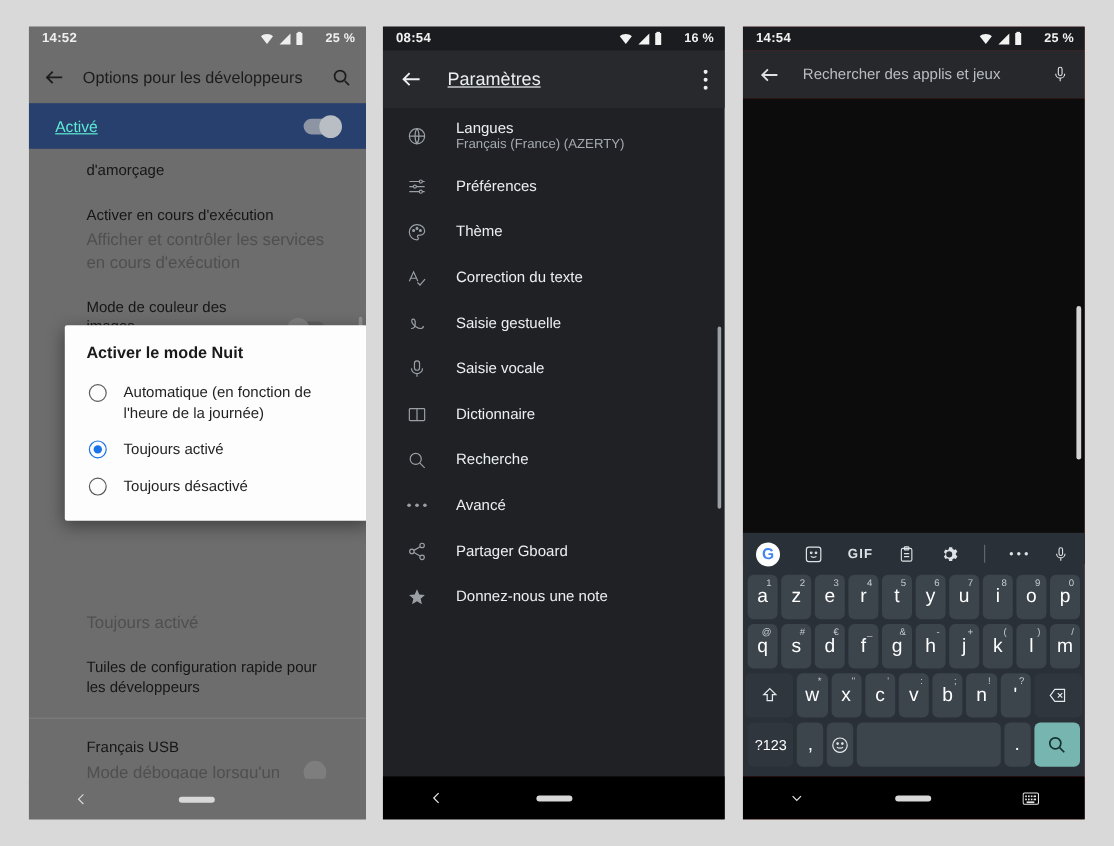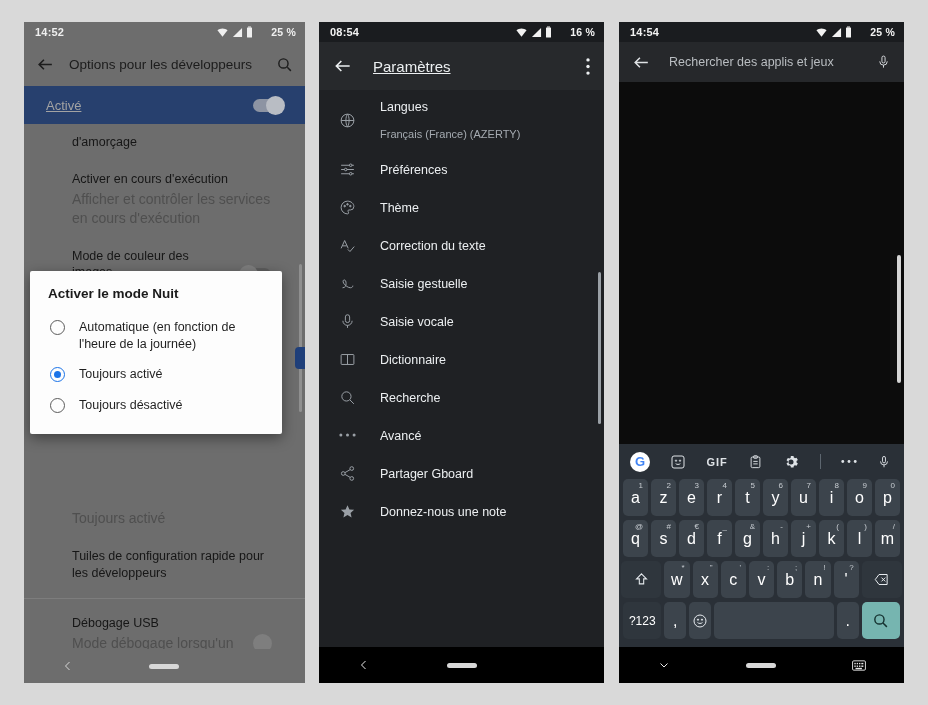--- a/index.html
+++ b/index.html
@@ -37,21 +37,21 @@
   #phone1 .statusbar { background: #6d6d6d; color: #efefef; }
   #phone1 .appbar {
     height: 44px; display: flex; align-items: center; gap: 14px;
     padding: 0 12px; background: #6d6d6d; color: #1b1b1b;
   }
   #phone1 .appbar .title { font-size: 13.5px; flex: 1; color:#1c1c1c; }
   #phone1 .hl-row {
     background: #27406e; height: 38px; display: flex; align-items: center;
     padding: 0 22px 0 22px; justify-content: space-between;
   }
-  #phone1 .hl-row .lbl { color: #a3a3a3; font-size: 13px; text-decoration: underline; }
+  #phone1 .hl-row .lbl { color: #5eead4; font-size: 13px; text-decoration: underline; }
   .toggle-on {
     width: 30px; height: 13px; border-radius: 7px; background: #8d94a3;
     position: relative;
   }
   .toggle-on::after {
     content:""; position:absolute; right:-2px; top:-3px;
     width:19px; height:19px; border-radius:50%; background:#b9bdc4;
   }
   .toggle-off {
     width: 30px; height: 13px; border-radius: 7px; background: #5e5e5e;
@@ -75,21 +75,21 @@
   #phone1 .blue-peek {
     position: absolute; right: 0px; top: 325px; width: 10px; height: 22px;
     background: #1f3f7a; border-radius: 4px 0 0 4px;
   }
   #phone1 .navbar {
     position: absolute; bottom: 0; left: 0; right: 0; height: 34px;
     background: #6d6d6d; display: flex; align-items: center; justify-content: space-around;
   }
   .nav-pill { width: 30px; height: 5px; border-radius: 3px; background: #d8d8d8; }
   #phone1 .dialog {
-    position: absolute; left: 6px; top: 249px; width: 252px;
+    position: absolute; left: 30px; top: 249px; width: 252px;
     background: #fdfdfd; border-radius: 2px;
     box-shadow: 0 4px 14px rgba(0,0,0,.42);
     padding: 15px 0 14px 0;
   }
   #phone1 .dialog h2 { font-size: 13.5px; color: #1a1a1a; font-weight: bold; padding: 0 18px 11px 18px; }
   #phone1 .radio-row { display: flex; align-items: flex-start; gap: 14px; padding: 7px 18px 7px 20px; }
   .radio { width: 15px; height: 15px; border-radius: 50%; border: 1.6px solid #5b5b5b; flex: none; margin-top: 1px; }
   .radio.sel { border-color: #1a73e8; position: relative; }
   .radio.sel::after { content:""; position:absolute; left:3px; top:3px; width:7px; height:7px; border-radius:50%; background:#1a73e8; }
   #phone1 .radio-row .rl { font-size: 12.5px; color: #1f1f1f; line-height: 1.32; }
@@ -101,21 +101,21 @@
     height: 48px; display: flex; align-items: center; gap: 20px;
     padding: 0 14px; background: #27292c; color: #eceff1;
   }
   #phone2 .appbar .title { font-size: 15px; flex: 1; text-decoration: underline; }
   #phone2 .row {
     display: flex; align-items: center; gap: 22px;
     padding: 10px 14px 10px 18px; min-height: 37px;
   }
   #phone2 .row .ictx { width: 21px; display:flex; justify-content:center; flex:none; color:#9aa0a6; }
   #phone2 .row .txt .t { font-size: 12.5px; color: #eceff1; }
-  #phone2 .row .txt .s { font-size: 11px; color: #a5abb1; margin-top: 14px; text-align: center; }
+  #phone2 .row .txt .s { font-size: 11px; color: #a5abb1; margin-top: 0; text-align: center; }
   #phone2 .scrollbar {
     position: absolute; right: 3px; top: 250px; width: 3px; height: 152px;
     background: #9aa0a6; border-radius: 2px;
   }
   #phone2 .navbar {
     position: absolute; bottom: 0; left: 0; right: 0; height: 36px;
     background: #000; display: flex; align-items: center; justify-content: space-around;
   }
 
   
@@ -223,21 +223,21 @@
         <div style="height:148px"></div>
         <div class="item">
           <div class="s">Toujours activé</div>
         </div>
         <div class="item">
           <div class="t">Tuiles de configuration rapide pour les développeurs</div>
         </div>
         <div class="divider"></div>
         <div class="item with-toggle">
           <div>
-            <div class="t">Débogage USB</div>
+            <div class="t">Français USB</div>
             <div class="s">Mode débogage lorsqu'un câble USB est connecté</div>
           </div>
           <span class="toggle-off"></span>
         </div>
 
       </div>
 
       <div class="scrollbar"></div>
       <div class="blue-peek"></div>
 

